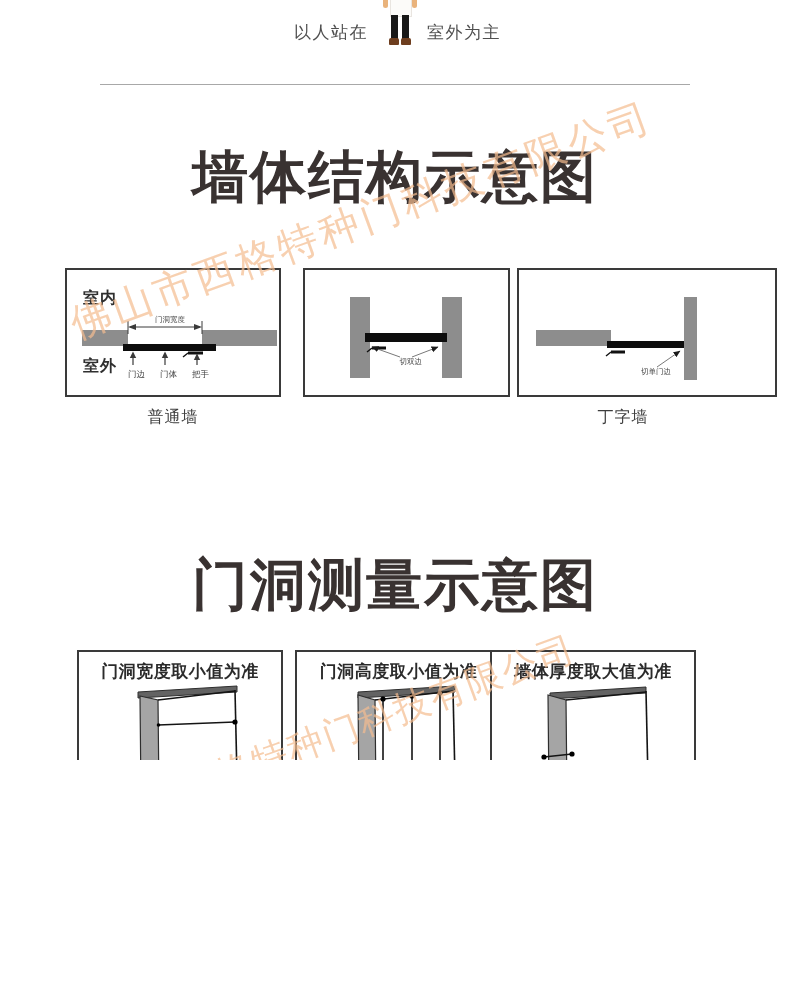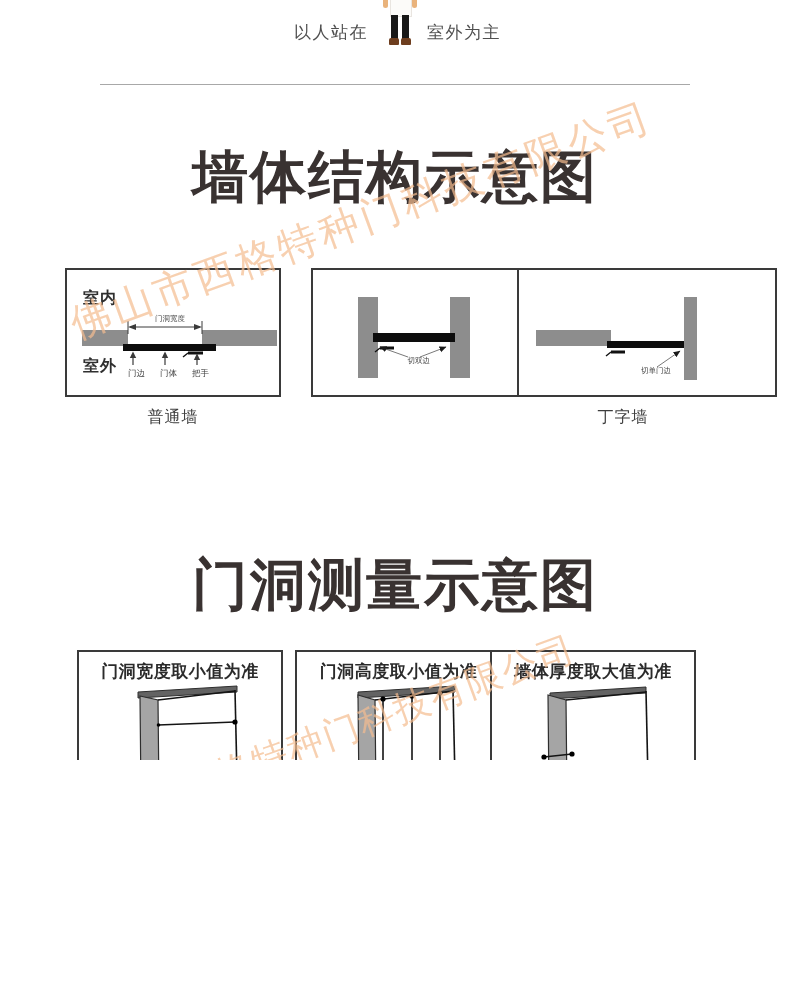--- a/index.html
+++ b/index.html
@@ -1,17 +1,17 @@
 <!DOCTYPE html>
 <html><head>
 <meta charset="utf-8">
 <style>
   html,body{margin:0;padding:0;background:#fff;}
   .canvas{position:relative;width:790px;height:760px;background:#fff;overflow:hidden;
-          font-family:Liberation Mono, monospace;color:#333;}
+          font-family:Liberation Sans, sans-serif;color:#333;}
 
   
   .hdr-note{position:absolute;top:21px;font-size:17px;letter-spacing:1.5px;color:#4f4f4f;}
   .hdr-left{left:230px;width:138px;text-align:right;}
   .hdr-right{left:427px;}
   .person{position:absolute;left:383px;top:0;width:34px;height:46px;}
   .person div{position:absolute;}
   .coat{left:7px;top:0;width:20px;height:16px;background:#fcfbf9;border:1px solid #e9e5e0;border-top:none;}
   .hand-l{left:0;top:0;width:5px;height:8px;background:#e9b37c;border-radius:0 0 3px 3px;}
   .hand-r{right:0;top:0;width:5px;height:8px;background:#e9b37c;border-radius:0 0 3px 3px;}
@@ -94,21 +94,21 @@
       <line x1="121" y1="83" x2="116" y2="87" stroke="#111" stroke-width="1.5"></line>
     </svg>
     <span class="room-label" style="left:16px;top:18px;">室内</span>
     <span class="room-label" style="left:16px;top:86px;">室外</span>
     <span class="tiny" style="left:78px;top:46px;width:40px;">门洞宽度</span>
     <span class="tiny" style="left:54px;top:100px;width:24px;font-size:8.5px;">门边</span>
     <span class="tiny" style="left:86px;top:100px;width:24px;font-size:8.5px;">门体</span>
     <span class="tiny" style="left:118px;top:100px;width:24px;font-size:8.5px;">把手</span>
   </div>
 
-  <div class="dbox" style="left:311px;width:203px;padding-left:25px;">
+  <div class="dbox" style="left:303px;width:203px;">
     <svg width="203" height="125" viewBox="0 0 203 125">
       <rect x="45" y="27" width="20" height="81" fill="#8d8d8d"></rect>
       <rect x="137" y="27" width="20" height="81" fill="#8d8d8d"></rect>
       <rect x="60" y="63" width="82" height="9" fill="#0d0d0d"></rect>
       <line x1="67" y1="78" x2="81" y2="78" stroke="#111" stroke-width="3"></line>
       <line x1="67" y1="78" x2="62" y2="82" stroke="#111" stroke-width="1.5"></line>
       <line x1="95" y1="87" x2="67" y2="77" stroke="#555" stroke-width="0.8" marker-end="url(#mk-arrow)"></line>
       <line x1="107" y1="87" x2="133" y2="77" stroke="#555" stroke-width="0.8" marker-end="url(#mk-arrow)"></line>
     </svg>
     <span class="tiny" style="left:85px;top:88px;width:32px;">切双边</span>

